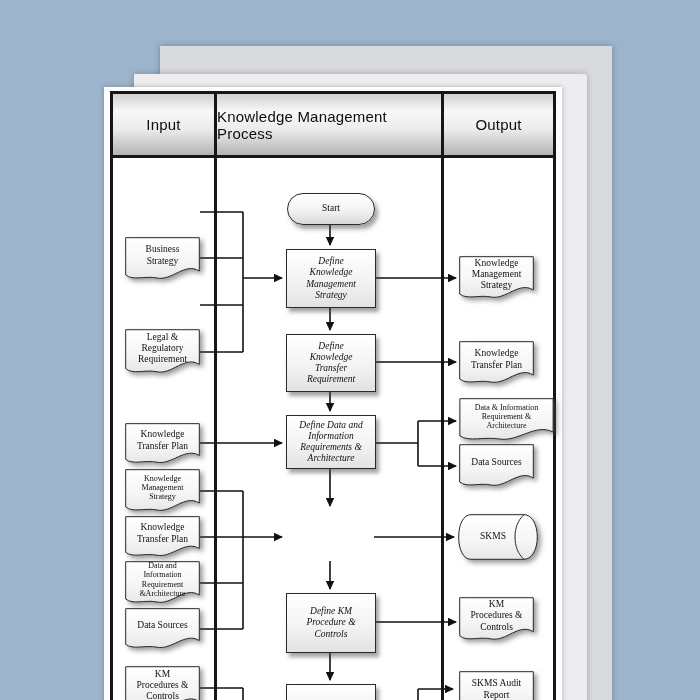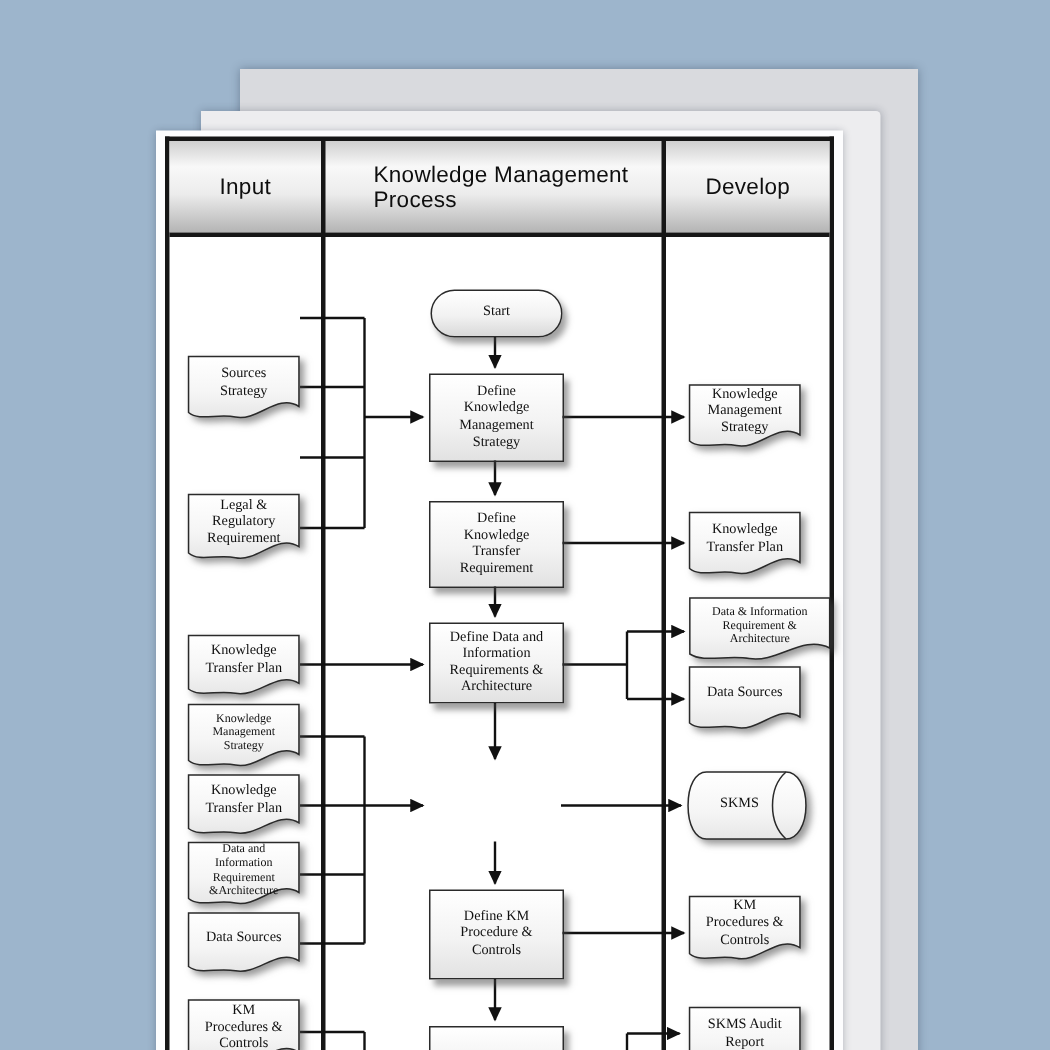--- a/index.html
+++ b/index.html
@@ -14,37 +14,37 @@
   .tbl{position:absolute;left:110px;top:91px;width:440px;height:630px;
        border:3px solid #161616;border-bottom:none;background:#fff;}
   .hdr{position:absolute;left:0;top:0;width:100%;height:61px;border-bottom:3px solid #161616;
        background:linear-gradient(180deg,#cfcfcf 0%,#f8f8f8 28%,#ececec 58%,#b4b4b4 100%);}
   .sep{position:absolute;top:0;bottom:0;width:3px;background:#161616;}
   .sep.s1{left:101px;}
   .sep.s2{left:328px;}
   .hcell{position:absolute;top:0;height:61px;display:flex;align-items:center;justify-content:center;
          font-family:"Liberation Sans",sans-serif;font-size:15px;color:#0e0e0e;letter-spacing:.2px;}
   .hc1{left:0;width:101px;}
-  .hc2{left:104px;width:224px;padding-left:32px;}
+  .hc2{left:104px;width:224px;}
   .hc3{left:331px;width:109px;}
 
   
   svg.connectors{position:absolute;left:0;top:0;width:700px;height:700px;pointer-events:none;}
   svg.connectors line{stroke:#111;stroke-width:1.6;}
 
   
   .shape{position:absolute;}
   .shape > svg.glyph{position:absolute;left:0;top:0;width:100%;height:100%;overflow:visible;
         filter:drop-shadow(3px 3px 2.5px rgba(70,70,70,.55));}
   .lbl{position:absolute;inset:0;display:flex;align-items:center;justify-content:center;
        text-align:center;white-space:pre-line;font-size:9.5px;line-height:1.18;color:#101010;}
   .doc .lbl{padding-bottom:9px;}
   .small .lbl{font-size:8px;line-height:1.15;}
   .box{border:1px solid #2a2a2a;background:linear-gradient(180deg,#ffffff 0%,#f3f3f3 55%,#e2e2e2 100%);
-       box-shadow:3px 4px 4px rgba(70,70,70,.5);}
+       box-shadow:3px 4px 4px rgba(70,70,70,.5);font-style:italic;}
   .term{border:1px solid #2a2a2a;border-radius:16px;
         background:linear-gradient(180deg,#ffffff 0%,#f2f2f2 55%,#d9d9d9 100%);
         box-shadow:3px 4px 4px rgba(70,70,70,.5);margin-top:21px;}
   .predef{border:1px solid #2a2a2a;background:linear-gradient(180deg,#ffffff 0%,#f3f3f3 60%,#e6e6e6 100%);
         box-shadow:3px 4px 4px rgba(70,70,70,.5);}
   .predef::before,.predef::after{content:"";position:absolute;top:0;bottom:0;width:1px;background:#2a2a2a;}
   .predef::before{left:7px;}
   .predef::after{right:7px;}
 </style>
 </head>
@@ -65,21 +65,21 @@
   <div class="page page3"></div>
   <div class="page page2"></div>
   <div class="page page1"></div>
 
   <div class="tbl">
     <div class="hdr"></div>
     <div class="sep s1"></div>
     <div class="sep s2"></div>
     <div class="hcell hc1">Input</div>
     <div class="hcell hc2">Knowledge Management Process</div>
-    <div class="hcell hc3">Develop</div>
+    <div class="hcell hc3">Output</div>
   </div>
 
   <svg class="connectors" viewBox="0 0 700 700">
     <defs>
       <marker id="ah" markerUnits="userSpaceOnUse" markerWidth="10" markerHeight="9" refX="8.5" refY="4.5" orient="auto">
         <path d="M0,0 L9.5,4.5 L0,9 Z" fill="#111"></path>
       </marker>
     </defs>
 
     <line x1="200" y1="212" x2="243" y2="212"></line>
@@ -116,21 +116,21 @@
     <line x1="374" y1="537" x2="454" y2="537" marker-end="url(#ah)"></line>
     <line x1="374" y1="622" x2="456" y2="622" marker-end="url(#ah)"></line>
     <line x1="418" y1="701" x2="418" y2="689"></line>
     <line x1="418" y1="689" x2="453" y2="689" marker-end="url(#ah)"></line>
   </svg>
 
   <div class="shape doc" style="left:125px;top:237px;width:75px;height:46px">
       <svg viewBox="0 0 75 46" preserveAspectRatio="none" class="glyph">
         <path d="M0.7,0.7 L74.3,0.7 L74.3,34 C60,25 47,44 32,41 C20,38.5 8,44 0.7,38 Z" fill="url(#shapeGrad)" stroke="#2a2a2a" stroke-width="1" vector-effect="non-scaling-stroke"></path>
       </svg>
-    <span class="lbl">Sources
+    <span class="lbl">Business
 Strategy</span>
     </div>
   <div class="shape doc" style="left:125px;top:329px;width:75px;height:48px">
       <svg viewBox="0 0 75 46" preserveAspectRatio="none" class="glyph">
         <path d="M0.7,0.7 L74.3,0.7 L74.3,34 C60,25 47,44 32,41 C20,38.5 8,44 0.7,38 Z" fill="url(#shapeGrad)" stroke="#2a2a2a" stroke-width="1" vector-effect="non-scaling-stroke"></path>
       </svg>
     <span class="lbl">Legal &amp;
 Regulatory
 Requirement</span>
     </div>

